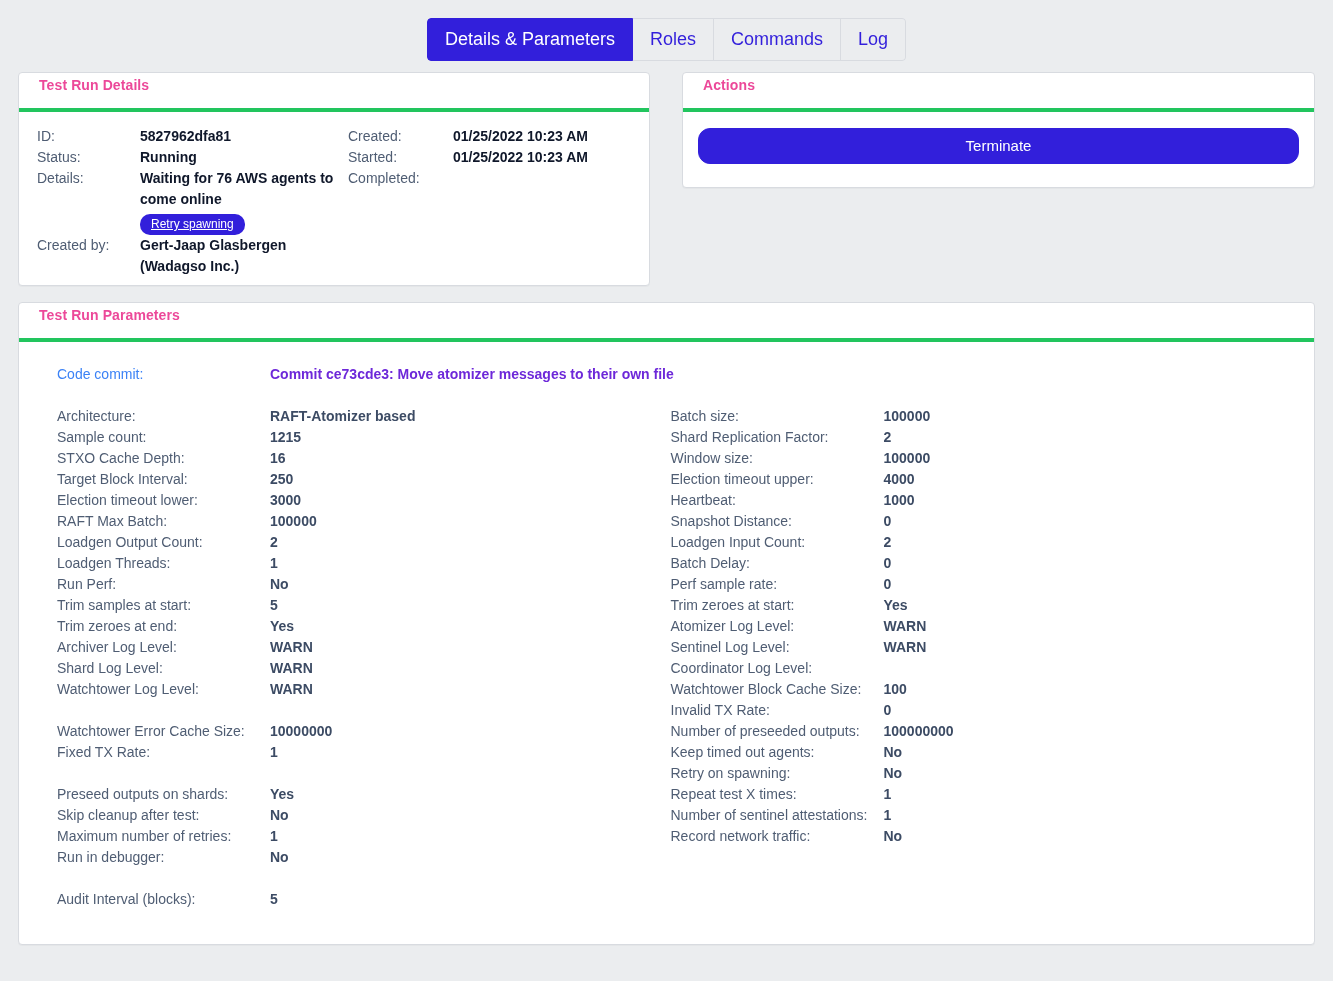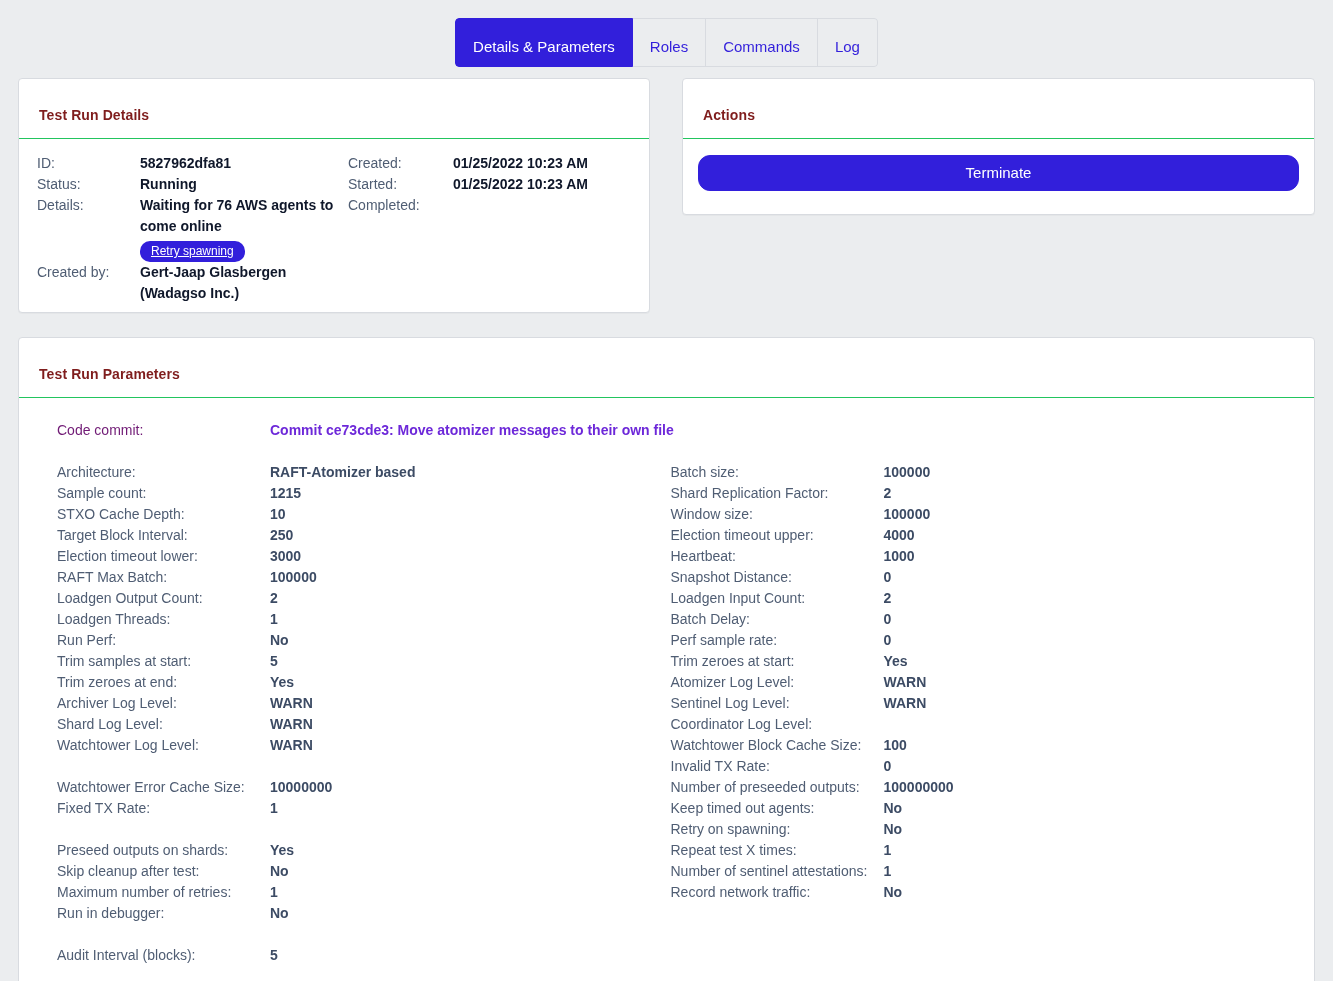--- a/index.html
+++ b/index.html
@@ -22,23 +22,23 @@
     display: flex;
     justify-content: center;
     padding-top: 18px;
   }
   .tabs {
     display: flex;
     border-radius: 4px;
     overflow: hidden;
   }
   .tab {
-    font-size: 15px;
+    font-size: 18px;
     line-height: 1;
-    padding: 20px 17px 12px 17px;
+    padding: 11px 17px 12px 17px;
     background: #ebedef;
     color: #321fdb;
     border: 1px solid #d8dbe0;
     border-left-width: 0;
     cursor: pointer;
     white-space: nowrap;
   }
   .tab:first-child {
     border-left-width: 1px;
     border-top-left-radius: 4px;
@@ -64,25 +64,25 @@
   .col-left  { width: 632px; flex: 0 0 632px; }
   .col-right { flex: 1 1 auto; }
 
   .card {
     background: #ffffff;
     border: 1px solid #d8dbe0;
     border-radius: 4px;
     box-shadow: 0 1px 1px rgba(0,0,0,0.03);
   }
   .card-header {
-    padding: 28px 20px 15px 20px;
-    border-bottom: 1px solid #22c55e;
+    padding: 4px 20px 15px 20px;
+    border-bottom: 4px solid #22c55e;
     font-weight: bold;
     font-size: 14px;
-    color: #7f1d1d;
+    color: #ec4899;
     letter-spacing: 0.1px;
   }
 
   
   .details-grid {
     display: grid;
     grid-template-columns: 103px 208px 105px 1fr;
     row-gap: 0;
     align-items: start;
     padding-left: 18px;
@@ -123,21 +123,21 @@
     color: #ffffff;
     font-size: 15px;
     font-family: "Liberation Sans", sans-serif;
     padding: 8px 12px 9px 12px;
     cursor: pointer;
     text-align: center;
   }
   .actions-body { padding: 16px 15px 23px 15px; }
 
   
-  .params-wrap { padding: 0 18px; margin-top: 24px; }
+  .params-wrap { padding: 0 18px; margin-top: 16px; }
   .params-body { padding: 22px 20px 34px 20px; }
 
   .param-cols {
     display: flex;
   }
   .param-col { width: 50%; }
   .param-col.left  { padding-left: 18px; }
   .param-col.right { padding-left: 4px; }
 
   .p-row {
@@ -156,21 +156,21 @@
     color: #3c4b64;
   }
   .p-gap { height: 21px; }
 
   .commit-row {
     display: flex;
     padding-left: 18px;
     line-height: 21px;
     margin-bottom: 21px;
   }
-  .commit-label { width: 213px; flex: 0 0 213px; color: #701a75; }
+  .commit-label { width: 213px; flex: 0 0 213px; color: #3b82f6; }
   .commit-value { font-weight: bold; color: #6d28d9; }
 </style>
 </head>
 <body>
 
 <div class="tabbar">
   <div class="tabs" id="tabs-container">
       <div class="tab active">Details &amp; Parameters</div>
       <div class="tab">Roles</div>
       <div class="tab">Commands</div>
@@ -238,21 +238,21 @@
             <div class="p-row">
               <div class="p-label">Architecture:</div>
               <div class="p-value">RAFT-Atomizer based</div>
             </div>
             <div class="p-row">
               <div class="p-label">Sample count:</div>
               <div class="p-value">1215</div>
             </div>
             <div class="p-row">
               <div class="p-label">STXO Cache Depth:</div>
-              <div class="p-value">10</div>
+              <div class="p-value">16</div>
             </div>
             <div class="p-row">
               <div class="p-label">Target Block Interval:</div>
               <div class="p-value">250</div>
             </div>
             <div class="p-row">
               <div class="p-label">Election timeout lower:</div>
               <div class="p-value">3000</div>
             </div>
             <div class="p-row">

